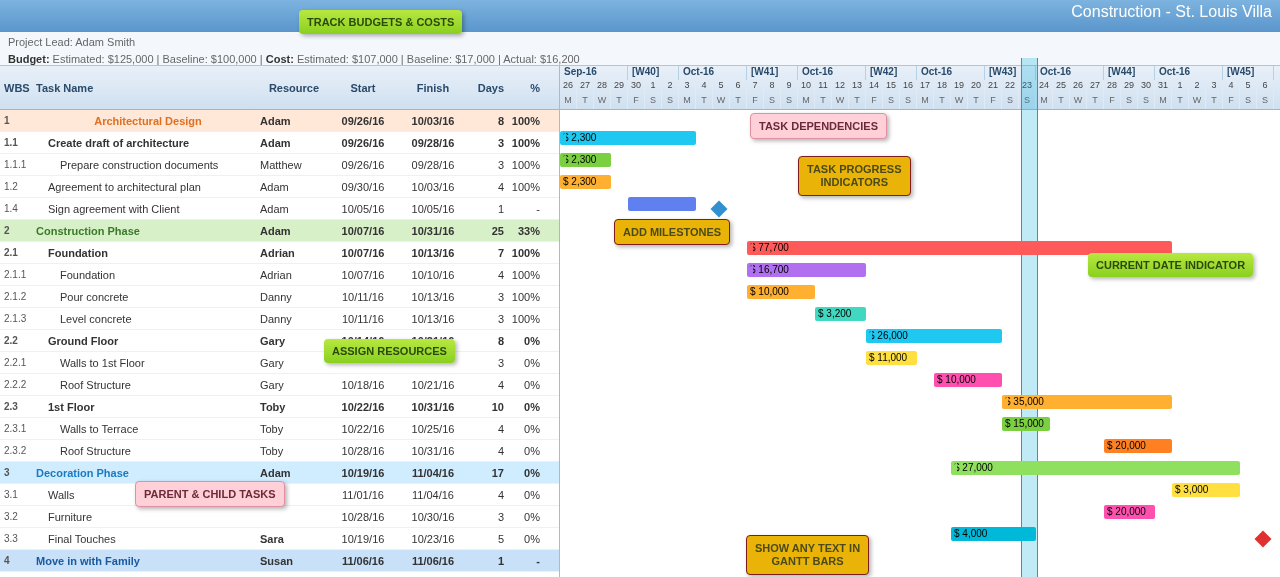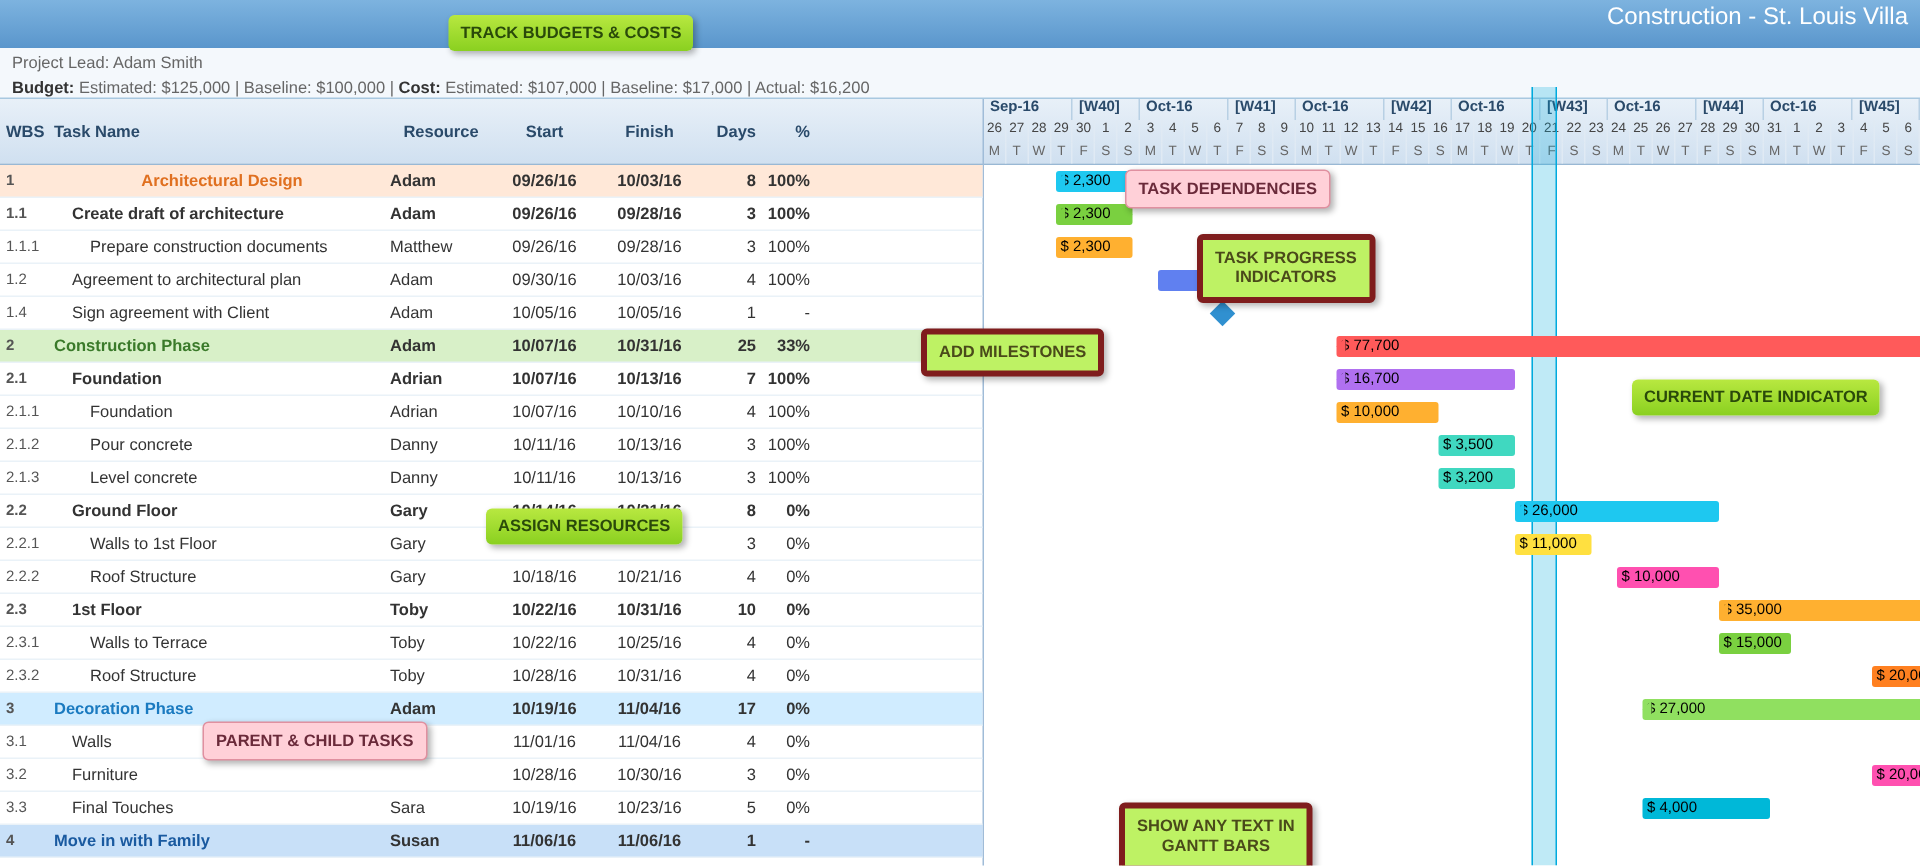--- a/index.html
+++ b/index.html
@@ -1,21 +1,21 @@
 <!DOCTYPE html>
 <html><head>
 <meta charset="utf-8">
 <style>
 * { margin: 0; padding: 0; box-sizing: border-box; }
 body { font-family: "Segoe UI", Tahoma, sans-serif; font-size: 11px; color: #333; background: #fff; overflow: hidden; width: 1280px; height: 577px; position: relative; }
 .titlebar { background: linear-gradient(#7DB3DF, #5A96CC); color: #fff; font-size: 16px; font-weight: 400; padding: 3px 8px; height: 32px; text-align: right; }
 .projinfo { padding: 2px 8px; height: 34px; border-bottom: 1px solid #A8C8E0; background: #F4F8FC; font-size: 11px; color: #666; line-height: 1.5; }
 .projinfo b { color: #333; }
 .headerrow { display: flex; height: 44px; border-bottom: 1px solid #99B8D4; background: linear-gradient(#E8F0F8, #D0E0F0); }
-.leftpane { width: 656px; flex: none; border-right: 1px solid #A0BCD8; }
+.leftpane { width: 560px; flex: none; border-right: 1px solid #A0BCD8; }
 .rightpane { flex: 1; overflow: hidden; position: relative; }
 .colheads { display: flex; align-items: center; height: 44px; font-size: 11px; font-weight: 600; color: #2A4A6A; }
 .col-wbs { width: 30px; padding-left: 4px; }
 .col-task { width: 230px; padding-left: 6px; }
 .col-res { width: 68px; text-align: center; }
 .col-start { width: 70px; text-align: center; }
 .col-finish { width: 70px; text-align: center; }
 .col-days { width: 40px; text-align: right; padding-right: 4px; }
 .col-pct { width: 40px; text-align: right; padding-right: 8px; }
 .timeline-head { position: relative; height: 44px; }
@@ -34,41 +34,41 @@
 .row .col-wbs { font-size: 10px; color: #555; }
 .row.summary1 .col-task { color: #E07020; text-align: center; }
 .row.summary2 .col-task { color: #3A7A2A; }
 .row.summary3 .col-task { color: #1A7AC0; }
 .row.summary4 .col-task { color: #1A5AA0; }
 .indent1 { padding-left: 18px; }
 .indent2 { padding-left: 30px; }
 .newtask { color: #999; font-style: italic; padding-left: 30px; }
 .ganttrow { position: relative; height: 22px; }
 .todayline { position: absolute; top: 58px; bottom: 0; width: 17px; background: rgba(0, 170, 220, 0.25); border-left: 1px solid #00AADD; border-right: 1px solid #00AADD; z-index: 5; }
-.bar { position: absolute; height: 14px; top: 4px; border-radius: 2px; font-size: 10px; padding-left: 3px; color: #000; line-height: 14px; white-space: nowrap; z-index: 10; margin-left: 48px; }
+.bar { position: absolute; height: 14px; top: 21px; border-radius: 2px; font-size: 10px; padding-left: 3px; color: #000; line-height: 14px; white-space: nowrap; z-index: 10; }
 .bar.arrow::before { content: ""; position: absolute; left: -6px; top: 1px; border: 6px solid transparent; border-right-color: inherit; }
 .bar.arrow::after { content: ""; position: absolute; right: -6px; top: 1px; border: 6px solid transparent; border-left-color: inherit; }
 .bar-cyan { background: #1EC8F0; border-right-color: #1EC8F0; border-left-color: #1EC8F0; }
 .bar-green { background: #7AD040; border-right-color: #7AD040; border-left-color: #7AD040; }
 .bar-orange { background: #FFB030; border-right-color: #FFB030; border-left-color: #FFB030; }
 .bar-blue { background: #6080F0; }
 .bar-red { background: #FF5A5A; border-right-color: #FF5A5A; border-left-color: #FF5A5A; }
 .bar-purple { background: #B070F0; border-right-color: #B070F0; border-left-color: #B070F0; }
 .bar-teal { background: #40D8C0; }
 .bar-yellow { background: #FFE040; }
 .bar-pink { background: #FF50B0; }
 .bar-lgreen { background: #90E060; border-right-color: #90E060; border-left-color: #90E060; }
 .bar-dorange { background: #FF8020; }
 .bar-dteal { background: #00B8D8; }
 .milestone { position: absolute; width: 12px; height: 12px; background: #3090D0; transform: rotate(45deg); top: 5px; z-index: 10; }
 .milestone.red { background: #E03030; }
 .callout { position: absolute; z-index: 50; padding: 6px 8px; border-radius: 4px; font-size: 11px; font-weight: 700; box-shadow: 2px 2px 4px rgba(0,0,0,0.3); text-align: center; }
 .co-green { background: linear-gradient(#B8E840, #8AD020); color: #2A4A0A; }
 .co-pink { background: #FFD0D8; border: 1px solid #E090A0; color: #6A2A3A; }
-.co-yellow { background: #bef264; border: 4px solid #7f1d1d; color: #4A4A1A; }
+.co-yellow { background: #eab308; border: 1px solid #7f1d1d; color: #4A4A1A; }
 </style>
 </head>
 <body>
 
 <div class="titlebar">Construction - St. Louis Villa</div>
 
 <div class="projinfo">
   <span>Project Lead:</span> <span>Adam Smith</span><br>
   <b>Budget:</b> <span>Estimated:</span> <span>$125,000</span> | <span>Baseline:</span> <span>$100,000</span> | <b>Cost:</b> <span>Estimated:</span> <span>$107,000</span> | <span>Baseline:</span> <span>$17,000</span> | <span>Actual:</span> <span>$16,200</span>
 </div>
@@ -360,21 +360,21 @@
         <div class="col-task indent1">Furniture</div>
         <div class="col-res" style="text-align:left;"></div>
         <div class="col-start">10/28/16</div>
         <div class="col-finish">10/30/16</div>
         <div class="col-days">3</div>
         <div class="col-pct">0%</div>
       </div>
       <div class="row ">
         <div class="col-wbs">3.3</div>
         <div class="col-task indent1">Final Touches</div>
-        <div class="col-res" style="text-align:left;">Sara</div>
+        <div class="col-res" style="text-align:left;font-weight:bold;">Sara</div>
         <div class="col-start">10/19/16</div>
         <div class="col-finish">10/23/16</div>
         <div class="col-days">5</div>
         <div class="col-pct">0%</div>
       </div>
       <div class="row summary4">
         <div class="col-wbs">4</div>
         <div class="col-task ">Move in with Family</div>
         <div class="col-res" style="text-align:left;">Susan</div>
         <div class="col-start">11/06/16</div>
@@ -406,23 +406,20 @@
       <div class="ganttrow">
         <div class="bar bar-red arrow" style="left: 187px; width: 425px;">$ 77,700</div>
       </div>
       <div class="ganttrow">
         <div class="bar bar-purple arrow" style="left: 187px; width: 119px;">$ 16,700</div>
       </div>
       <div class="ganttrow">
         <div class="bar bar-orange" style="left: 187px; width: 68px;">$ 10,000</div>
       </div>
       <div class="ganttrow">
-        <div class="bar bar-teal" style="left: 255px; width: 51px;">$ 3,500</div>
-      </div>
-      <div class="ganttrow">
         <div class="bar bar-teal" style="left: 255px; width: 51px;">$ 3,200</div>
       </div>
       <div class="ganttrow">
         <div class="bar bar-cyan arrow" style="left: 306px; width: 136px;">$ 26,000</div>
       </div>
       <div class="ganttrow">
         <div class="bar bar-yellow" style="left: 306px; width: 51px;">$ 11,000</div>
       </div>
       <div class="ganttrow">
         <div class="bar bar-pink" style="left: 374px; width: 68px;">$ 10,000</div>

